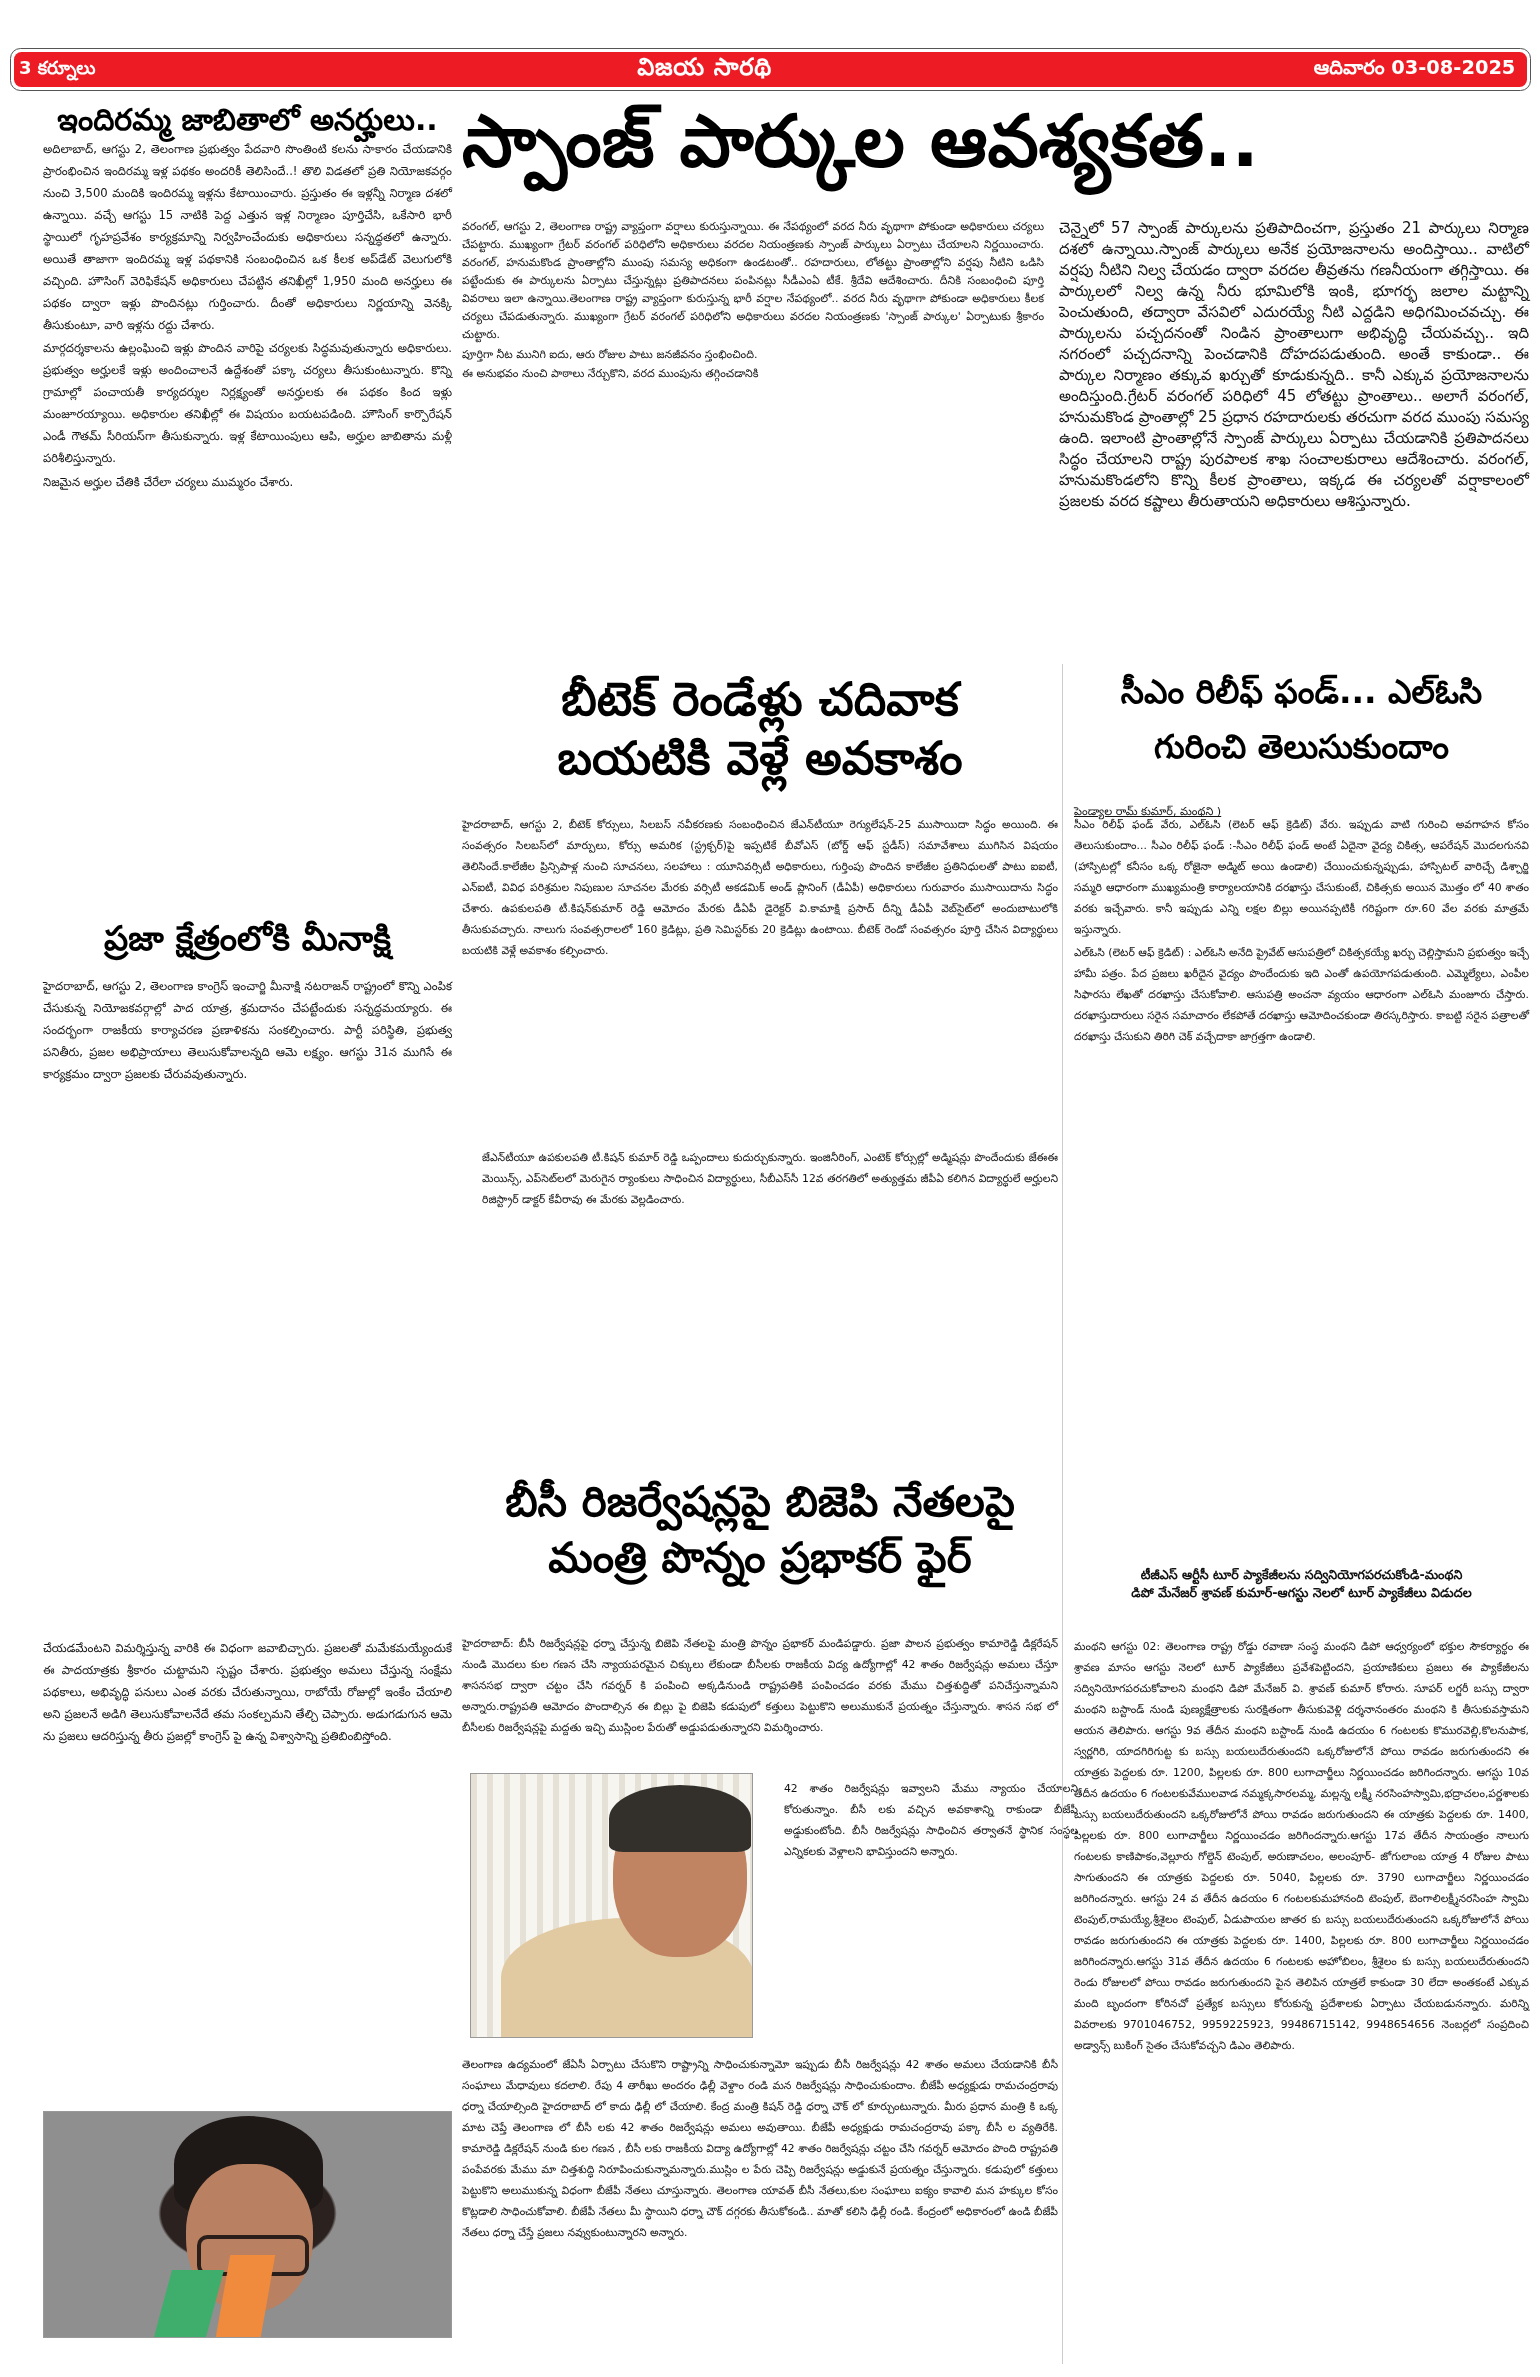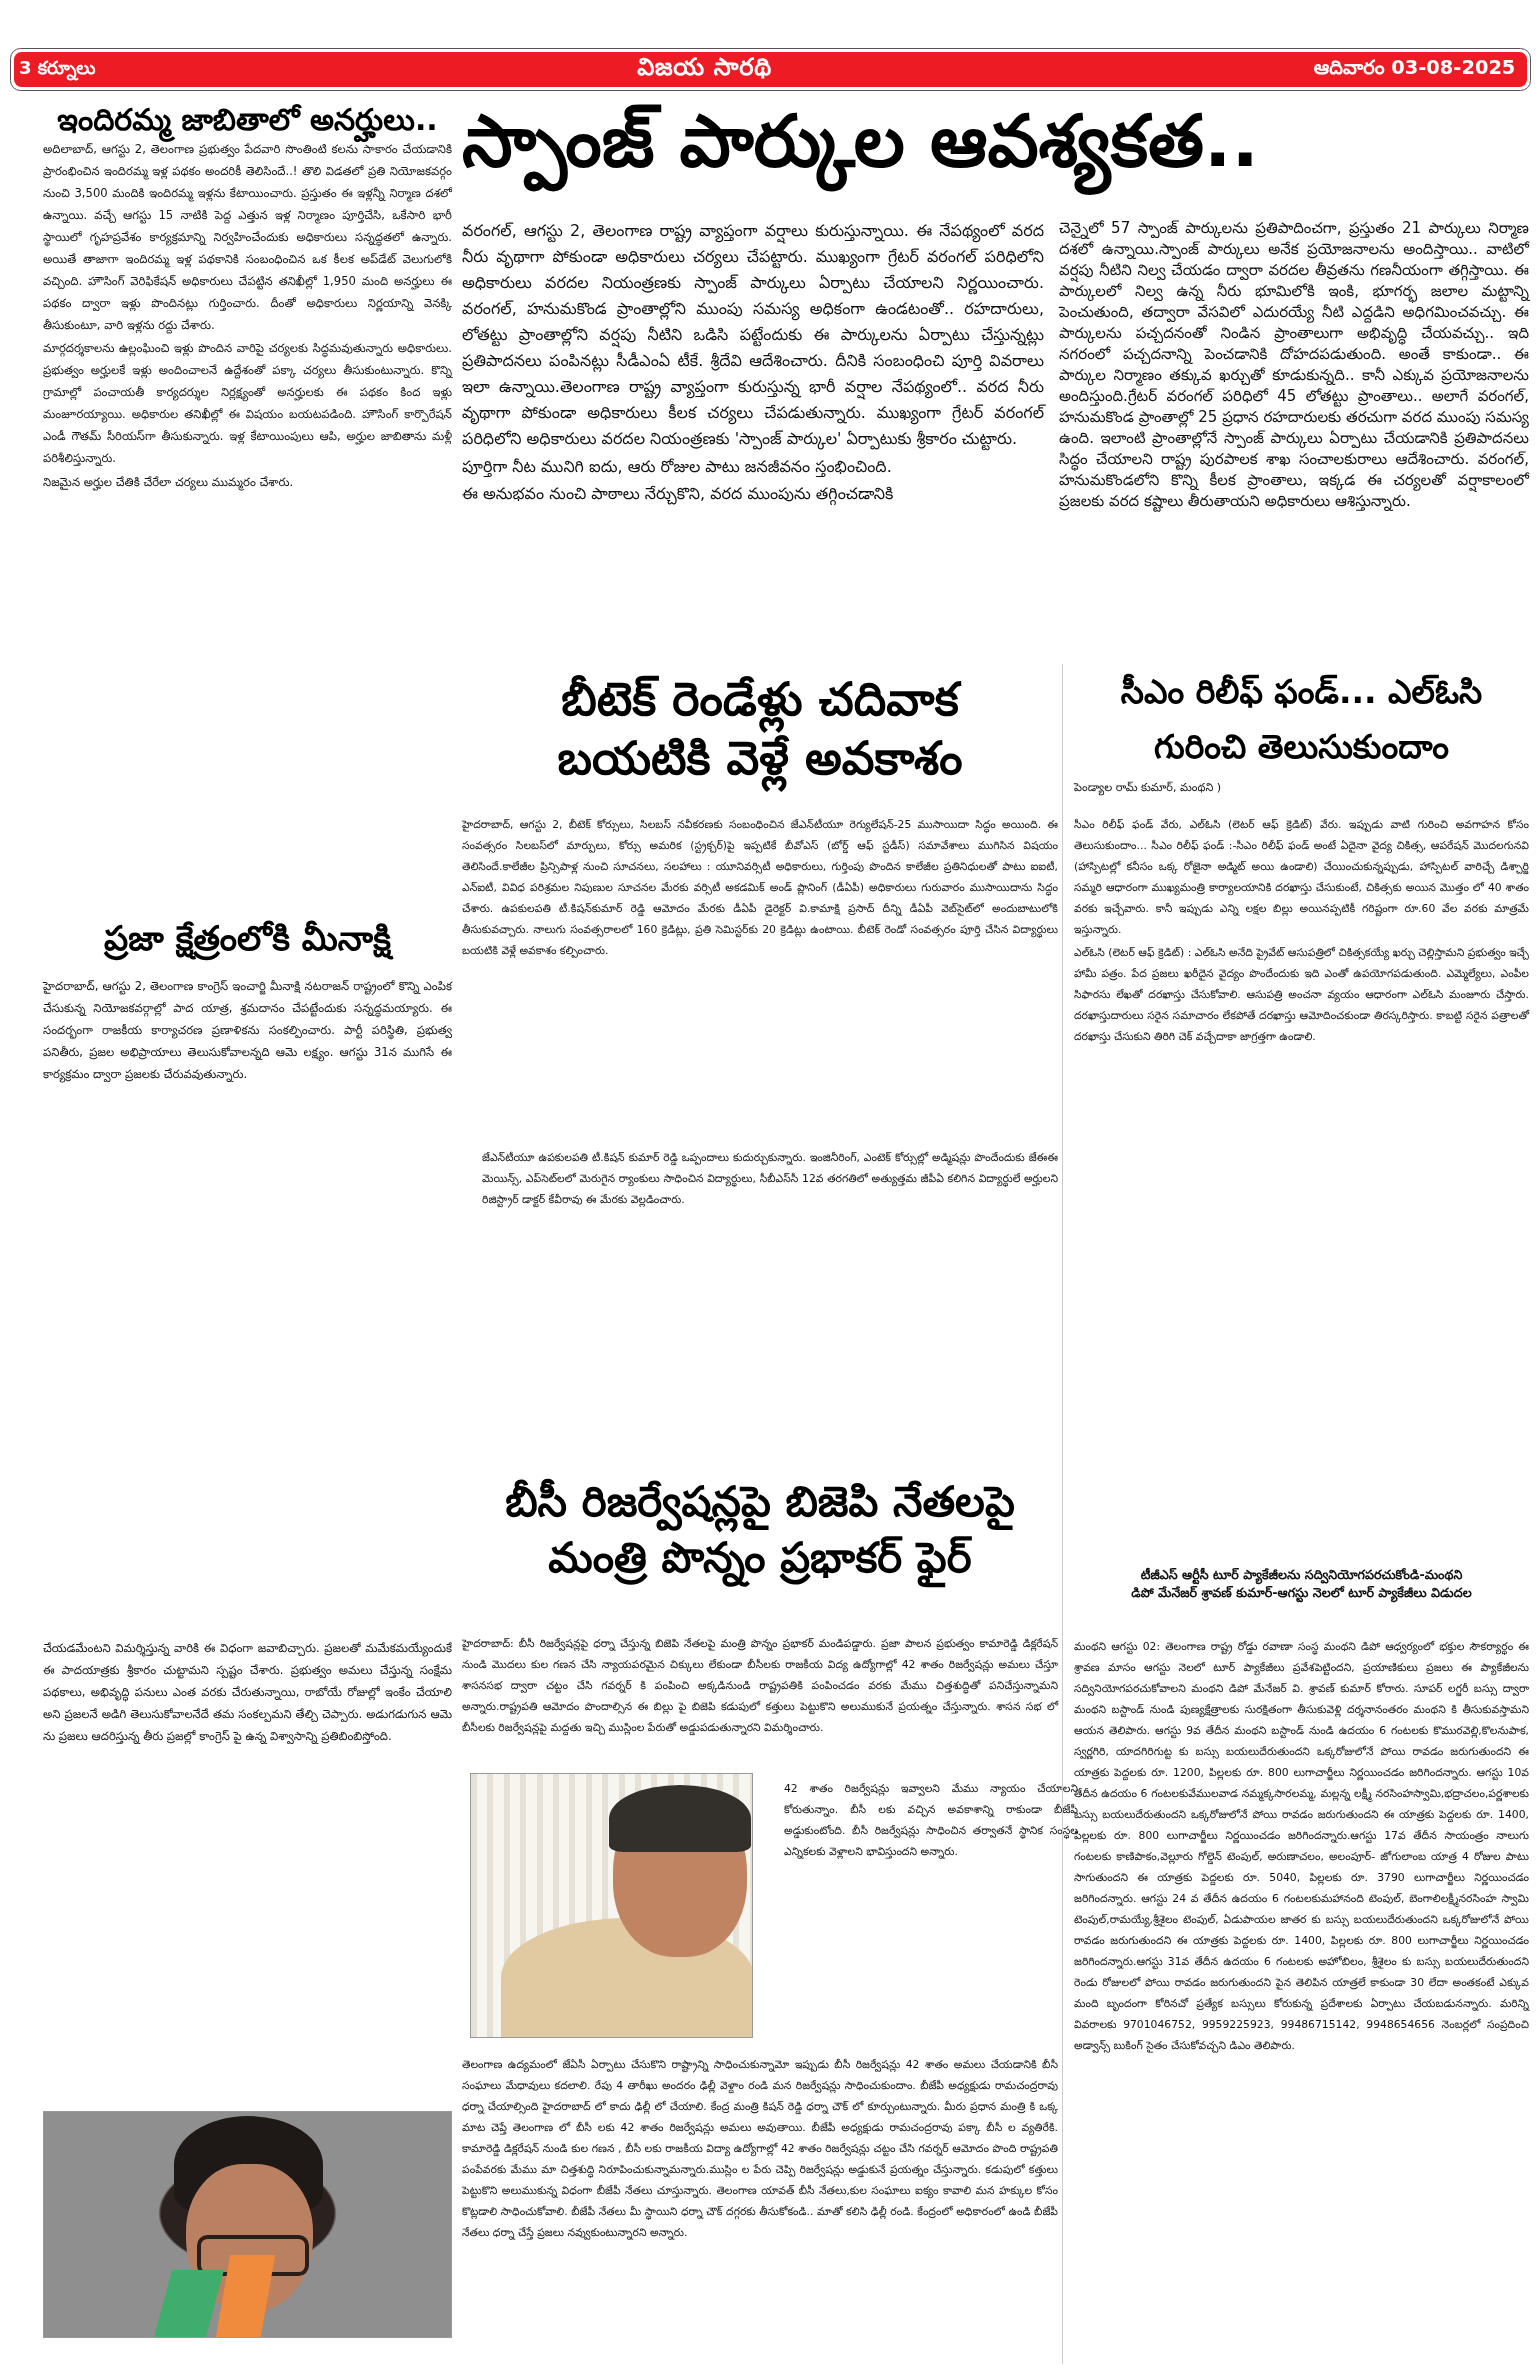--- a/index.html
+++ b/index.html
@@ -75,42 +75,42 @@
 <div class="photo photo-woman">
   <div class="hair"></div>
     <div class="face"></div>
     <div class="glasses"></div>
   <div class="sash1"></div>
     <div class="sash2"></div>
 </div>
 
 <h1 class="headline" style="position:absolute; left:462px; top:104px; width:1074px; font-size:72px; text-align:left;">స్పాంజ్ పార్కుల ఆవశ్యకత..</h1>
 
-<div class="col" style="left:462px; top:218px; width:582px; font-size:16px; line-height:26px;">
+<div class="col" style="left:462px; top:218px; width:582px; font-size:11px; line-height:18px;">
   <p>వరంగల్, ఆగస్టు 2, తెలంగాణ రాష్ట్ర వ్యాప్తంగా వర్షాలు కురుస్తున్నాయి. ఈ నేపథ్యంలో వరద నీరు వృథాగా పోకుండా అధికారులు చర్యలు చేపట్టారు. ముఖ్యంగా గ్రేటర్ వరంగల్ పరిధిలోని అధికారులు వరదల నియంత్రణకు స్పాంజ్ పార్కులు ఏర్పాటు చేయాలని నిర్ణయించారు. వరంగల్, హనుమకొండ ప్రాంతాల్లోని ముంపు సమస్య అధికంగా ఉండటంతో.. రహదారులు, లోతట్టు ప్రాంతాల్లోని వర్షపు నీటిని ఒడిసి పట్టేందుకు ఈ పార్కులను ఏర్పాటు చేస్తున్నట్లు ప్రతిపాదనలు పంపినట్లు సీడీఎంఏ టీకే. శ్రీదేవి ఆదేశించారు. దీనికి సంబంధించి పూర్తి వివరాలు ఇలా ఉన్నాయి.తెలంగాణ రాష్ట్ర వ్యాప్తంగా కురుస్తున్న భారీ వర్షాల నేపథ్యంలో.. వరద నీరు వృథాగా పోకుండా అధికారులు కీలక చర్యలు చేపడుతున్నారు. ముఖ్యంగా గ్రేటర్ వరంగల్ పరిధిలోని అధికారులు వరదల నియంత్రణకు 'స్పాంజ్ పార్కుల' ఏర్పాటుకు శ్రీకారం చుట్టారు.</p>
   <p>పూర్తిగా నీట మునిగి ఐదు, ఆరు రోజుల పాటు జనజీవనం స్తంభించింది.</p>
   <p>ఈ అనుభవం నుంచి పాఠాలు నేర్చుకొని, వరద ముంపును తగ్గించడానికి</p>
 </div>
 <div class="col" style="left:1059px; top:218px; width:470px; font-size:15px; line-height:21px;">
   <p>చెన్నైలో 57 స్పాంజ్ పార్కులను ప్రతిపాదించగా, ప్రస్తుతం 21 పార్కులు నిర్మాణ దశలో ఉన్నాయి.స్పాంజ్ పార్కులు అనేక ప్రయోజనాలను అందిస్తాయి.. వాటిలో వర్షపు నీటిని నిల్వ చేయడం ద్వారా వరదల తీవ్రతను గణనీయంగా తగ్గిస్తాయి. ఈ పార్కులలో నిల్వ ఉన్న నీరు భూమిలోకి ఇంకి, భూగర్భ జలాల మట్టాన్ని పెంచుతుంది, తద్వారా వేసవిలో ఎదురయ్యే నీటి ఎద్దడిని అధిగమించవచ్చు. ఈ పార్కులను పచ్చదనంతో నిండిన ప్రాంతాలుగా అభివృద్ధి చేయవచ్చు.. ఇది నగరంలో పచ్చదనాన్ని పెంచడానికి దోహదపడుతుంది. అంతే కాకుండా.. ఈ పార్కుల నిర్మాణం తక్కువ ఖర్చుతో కూడుకున్నది.. కానీ ఎక్కువ ప్రయోజనాలను అందిస్తుంది.గ్రేటర్ వరంగల్ పరిధిలో 45 లోతట్టు ప్రాంతాలు.. అలాగే వరంగల్, హనుమకొండ ప్రాంతాల్లో 25 ప్రధాన రహదారులకు తరచుగా వరద ముంపు సమస్య ఉంది. ఇలాంటి ప్రాంతాల్లోనే స్పాంజ్ పార్కులు ఏర్పాటు చేయడానికి ప్రతిపాదనలు సిద్ధం చేయాలని రాష్ట్ర పురపాలక శాఖ సంచాలకురాలు ఆదేశించారు. వరంగల్, హనుమకొండలోని కొన్ని కీలక ప్రాంతాలు, ఇక్కడ ఈ చర్యలతో వర్షాకాలంలో ప్రజలకు వరద కష్టాలు తీరుతాయని అధికారులు ఆశిస్తున్నారు.</p>
 </div>
 
 <div style="position:absolute; left:462px; top:675px; width:596px;">
   <div class="headline" style="font-size:46px;">బీటెక్ రెండేళ్లు చదివాక</div>
   <div class="headline" style="font-size:46px; margin-top:10.4px;">బయటికి వెళ్లే అవకాశం</div>
 </div>
 <div class="col" style="left:462px; top:814px; width:596px; font-size:10.8px; line-height:21px;">
   <p>హైదరాబాద్, ఆగస్టు 2, బీటెక్ కోర్సులు, సిలబస్ నవీకరణకు సంబంధించిన జేఎన్‌టీయూ రెగ్యులేషన్-25 ముసాయిదా సిద్ధం అయింది. ఈ సంవత్సరం సిలబస్‌లో మార్పులు, కోర్సు అమరిక (స్ట్రక్చర్)పై ఇప్పటికే బీవోఎస్ (బోర్డ్ ఆఫ్ స్టడీస్) సమావేశాలు ముగిసిన విషయం తెలిసిందే.కాలేజీల ప్రిన్సిపాళ్ల నుంచి సూచనలు, సలహాలు : యూనివర్సిటీ అధికారులు, గుర్తింపు పొందిన కాలేజీల ప్రతినిధులతో పాటు ఐఐటీ, ఎన్ఐటీ, వివిధ పరిశ్రమల నిపుణుల సూచనల మేరకు వర్సిటీ అకడమిక్ అండ్ ప్లానింగ్ (డీఏపీ) అధికారులు గురువారం ముసాయిదాను సిద్ధం చేశారు. ఉపకులపతి టీ.కిషన్‌కుమార్ రెడ్డి ఆమోదం మేరకు డీఏపీ డైరెక్టర్ వి.కామాక్షి ప్రసాద్ దీన్ని డీఏపీ వెబ్‌సైట్‌లో అందుబాటులోకి తీసుకువచ్చారు. నాలుగు సంవత్సరాలలో 160 క్రెడిట్లు, ప్రతి సెమిస్టర్‌కు 20 క్రెడిట్లు ఉంటాయి. బీటెక్ రెండో సంవత్సరం పూర్తి చేసిన విద్యార్థులు బయటికి వెళ్లే అవకాశం కల్పించారు.</p>
   <p style="margin-top:186px;margin-left:20px;">జేఎన్‌టీయూ ఉపకులపతి టీ.కిషన్ కుమార్ రెడ్డి ఒప్పందాలు కుదుర్చుకున్నారు. ఇంజినీరింగ్, ఎంటెక్ కోర్సుల్లో అడ్మిషన్లు పొందేందుకు జేఈఈ మెయిన్స్, ఎప్‌సెట్‌లలో మెరుగైన ర్యాంకులు సాధించిన విద్యార్థులు, సీబీఎస్‌సీ 12వ తరగతిలో అత్యుత్తమ జీపీఏ కలిగిన విద్యార్థులే అర్హులని రిజిస్ట్రార్ డాక్టర్ కేవీరావు ఈ మేరకు వెల్లడించారు.</p>
 </div>
 
 <div style="position:absolute; left:1074px; top:675px; width:455px;">
   <div class="headline" style="font-size:33px;">సీఎం రిలీఫ్ ఫండ్... ఎల్‌ఓసి</div>
   <div class="headline" style="font-size:33px; margin-top:20px;">గురించి తెలుసుకుందాం</div>
-  <div class="byline" style="margin-top:17px; text-align:left;">పెండ్యాల రామ్ కుమార్, మంథని )</div>
+  <div class="byline" style="margin-top:41px; text-align:left;text-decoration:underline;">పెండ్యాల రామ్ కుమార్, మంథని )</div>
 </div>
 <div class="col" style="left:1074px; top:814px; width:455px; font-size:10.8px; line-height:21px;">
   <p>సీఎం రిలీఫ్ ఫండ్ వేరు, ఎల్‌ఓసి (లెటర్ ఆఫ్ క్రెడిట్) వేరు. ఇప్పుడు వాటి గురించి అవగాహన కోసం తెలుసుకుందాం... సీఎం రిలీఫ్ ఫండ్ :-సీఎం రిలీఫ్ ఫండ్ అంటే ఏదైనా వైద్య చికిత్స, ఆపరేషన్ మొదలగునవి (హాస్పిటల్లో కనీసం ఒక్క రోజైనా అడ్మిట్ అయి ఉండాలి) చేయించుకున్నప్పుడు, హాస్పిటల్ వారిచ్చే డిశ్చార్జి సమ్మరి ఆధారంగా ముఖ్యమంత్రి కార్యాలయానికి దరఖాస్తు చేసుకుంటే, చికిత్సకు అయిన మొత్తం లో 40 శాతం వరకు ఇచ్చేవారు. కానీ ఇప్పుడు ఎన్ని లక్షల బిల్లు అయినప్పటికీ గరిష్టంగా రూ.60 వేల వరకు మాత్రమే ఇస్తున్నారు.</p>
   <p>ఎల్‌ఓసి (లెటర్ ఆఫ్ క్రెడిట్) : ఎల్‌ఓసి అనేది ప్రైవేట్ ఆసుపత్రిలో చికిత్సకయ్యే ఖర్చు చెల్లిస్తామని ప్రభుత్వం ఇచ్చే హామీ పత్రం. పేద ప్రజలు ఖరీదైన వైద్యం పొందేందుకు ఇది ఎంతో ఉపయోగపడుతుంది. ఎమ్మెల్యేలు, ఎంపీల సిఫారసు లేఖతో దరఖాస్తు చేసుకోవాలి. ఆసుపత్రి అంచనా వ్యయం ఆధారంగా ఎల్‌ఓసి మంజూరు చేస్తారు. దరఖాస్తుదారులు సరైన సమాచారం లేకపోతే దరఖాస్తు ఆమోదించకుండా తిరస్కరిస్తారు. కాబట్టి సరైన పత్రాలతో దరఖాస్తు చేసుకుని తిరిగి చెక్ వచ్చేదాకా జాగ్రత్తగా ఉండాలి.</p>
 </div>
 
 <div style="position:absolute; left:462px; top:1480px; width:596px;">
   <div class="headline" style="font-size:42px;">బీసీ రిజర్వేషన్లపై బిజెపి నేతలపై</div>
   <div class="headline" style="font-size:42px; margin-top:12px;">మంత్రి పొన్నం ప్రభాకర్ ఫైర్</div>
 </div>

